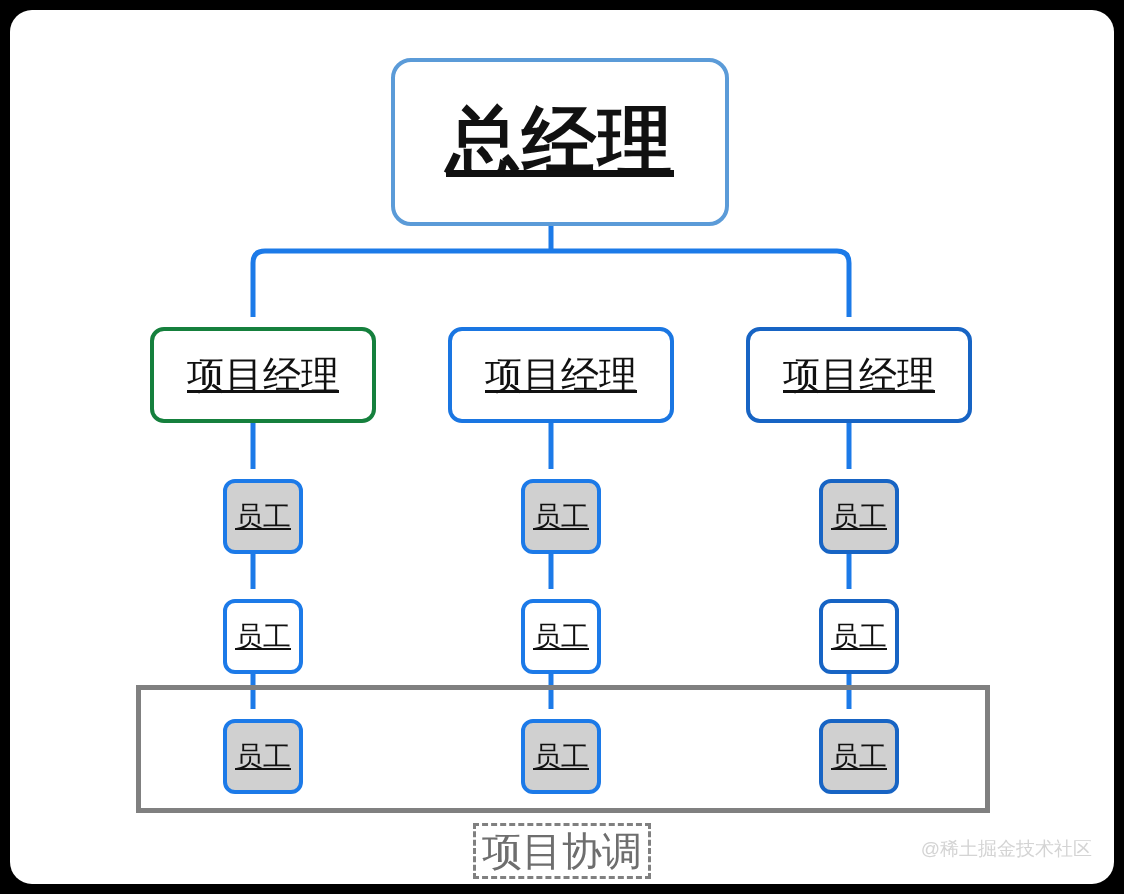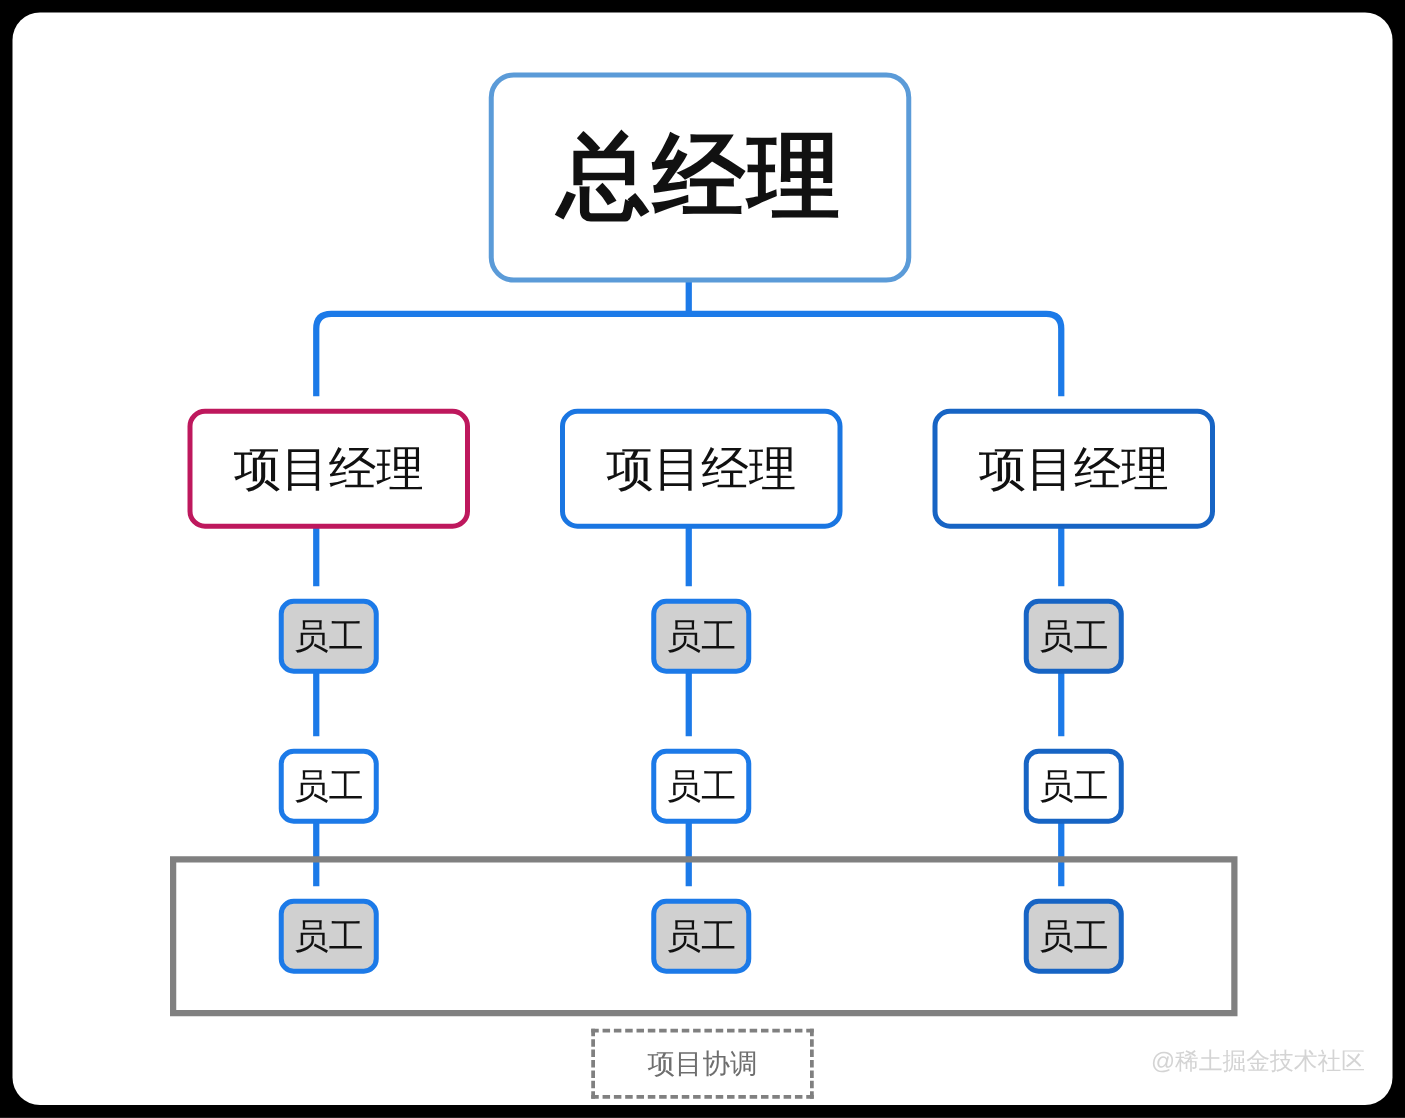--- a/index.html
+++ b/index.html
@@ -33,50 +33,51 @@
   .node {
     position: absolute;
     box-sizing: border-box;
     display: flex;
     align-items: center;
     justify-content: center;
     background: #ffffff;
     color: #111111;
     white-space: nowrap;
     z-index: 5;
+    text-decoration: underline;
   }
   
   #node-gm {
     left: 381px;
     top: 48px;
     width: 338px;
     height: 168px;
     border: 4px solid #5b9bd8;
     border-radius: 20px;
     font-size: 74px;
     font-weight: bold;
     letter-spacing: 2px;
   }
   
   .pm {
     top: 317px;
     width: 226px;
     height: 96px;
-    border: 4px solid #be185d;
+    border: 4px solid #15803d;
     border-radius: 14px;
     font-size: 38px;
   }
   #node-pm-1 { left: 140px; }
   #node-pm-2 { left: 438px; border-color:#1a76e2; }
   #node-pm-3 { left: 736px; border-color:#1764c4; }
 
   
   .emp {
     width: 80px;
-    height: 60px;
+    height: 75px;
     border: 4px solid #1c7ae8;
     border-radius: 12px;
     font-size: 28px;
   }
   .emp.filled { background: #d0d0d0; }
   .emp.plain  { background: #ffffff; }
 
   .row-a { top: 469px; }
   .row-b { top: 589px; }
   .row-c { top: 709px; }
@@ -104,21 +105,21 @@
     left: 463px;
     top: 813px;
     width: 178px;
     height: 56px;
     box-sizing: border-box;
     border: 3px dashed #808080;
     display: flex;
     align-items: center;
     justify-content: center;
     color: #6e6e6e;
-    font-size: 22px;
+    font-size: 40px;
     background: transparent;
     z-index: 6;
   }
   #watermark {
     position: absolute;
     right: 22px;
     bottom: 22px;
     color: #d4d4d4;
     font-size: 19px;
     z-index: 7;

